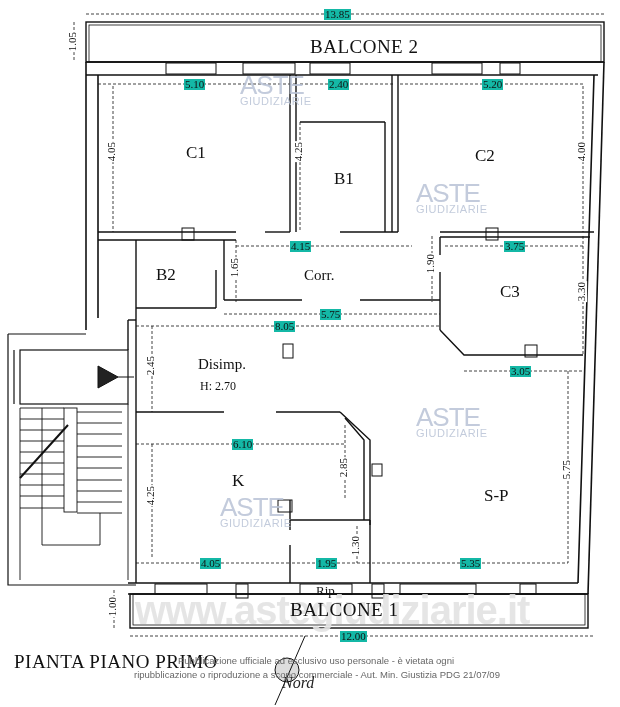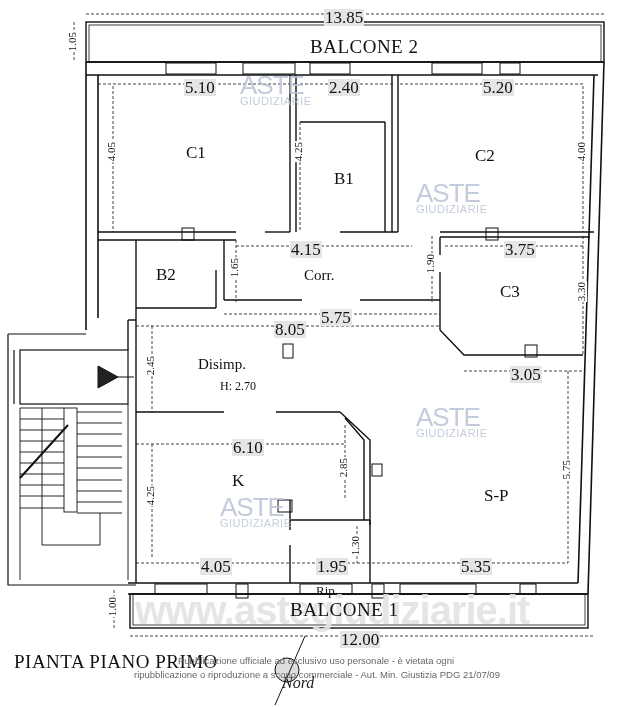--- a/index.html
+++ b/index.html
@@ -1,20 +1,20 @@
 <!DOCTYPE html>
 <html><head>
 <meta charset="utf-8">
 <style>
   html, body { margin:0; padding:0; background:#ffffff; }
   body { width:620px; height:707px; position:relative; overflow:hidden; font-family:"Liberation Serif", serif; color:#111; }
   svg#plan { position:absolute; left:0; top:0; }
   .lbl { position:absolute; font-family:"Liberation Serif", serif; color:#111; white-space:nowrap; line-height:1; }
   .room { font-size:17px; }
-  .dim { font-size:17px; background:#e5e5e5; padding:0 1px; }
+  .dim { font-size:11px; background:#14b8a6; padding:0 1px; }
   .dimv { font-size:11px; background:#fff; padding:0 1px; transform:rotate(-90deg); transform-origin:center; }
   .bal { font-size:19px; letter-spacing:0.5px; }
   .title { font-size:19px; letter-spacing:0.5px; }
   .wm { position:absolute; font-family:"Liberation Sans", sans-serif; color:#b9c3d6; line-height:0.9; opacity:0.85; }
   .wm .a { font-size:26px; letter-spacing:-1px; display:block;margin-top:16px; }
   .wm .g { font-size:11px; letter-spacing:0.5px; display:block; }
   .big-wm { position:absolute; font-family:"Liberation Sans", sans-serif; font-size:40px; color:#e3e3e3; font-weight:bold; letter-spacing:-1px; opacity:0.9; }
   .notice { position:absolute; font-family:"Liberation Sans", sans-serif; font-size:9.5px; color:#666; white-space:nowrap; }
   .nord { position:absolute; font-family:"Liberation Serif", serif; font-style:italic; font-size:16px; color:#222; }
 </style>
@@ -197,21 +197,21 @@
 
 <div class="lbl bal" style="left:310px;top:37px;">BALCONE 2</div>
 <div class="lbl bal" style="left:290px;top:600px;">BALCONE 1</div>
 <div class="lbl room" style="left:186px;top:144px;">C1</div>
 <div class="lbl room" style="left:334px;top:170px;">B1</div>
 <div class="lbl room" style="left:475px;top:147px;">C2</div>
 <div class="lbl room" style="left:156px;top:266px;">B2</div>
 <div class="lbl room" style="left:304px;top:268px;font-size:15px;">Corr.</div>
 <div class="lbl room" style="left:500px;top:283px;">C3</div>
 <div class="lbl room" style="left:198px;top:357px;font-size:15px;">Disimp.</div>
-<div class="lbl room" style="left:200px;top:380px;font-size:12px;margin-left:20px;">H: 2.70</div>
+<div class="lbl room" style="left:200px;top:380px;font-size:12px;">H: 2.70</div>
 <div class="lbl room" style="left:232px;top:472px;">K</div>
 <div class="lbl room" style="left:484px;top:462px;margin-top:25px;">S-P</div>
 <div class="lbl room" style="left:316px;top:544px;font-size:13px;margin-top:40px;">Rip.</div>
 
 <div class="lbl dim" style="left:324px;top:9px;">13.85</div>
 <div class="lbl dim" style="left:184px;top:79px;">5.10</div>
 <div class="lbl dim" style="left:328px;top:79px;">2.40</div>
 <div class="lbl dim" style="left:482px;top:79px;">5.20</div>
 <div class="lbl dim" style="left:290px;top:241px;">4.15</div>
 <div class="lbl dim" style="left:504px;top:241px;">3.75</div>

